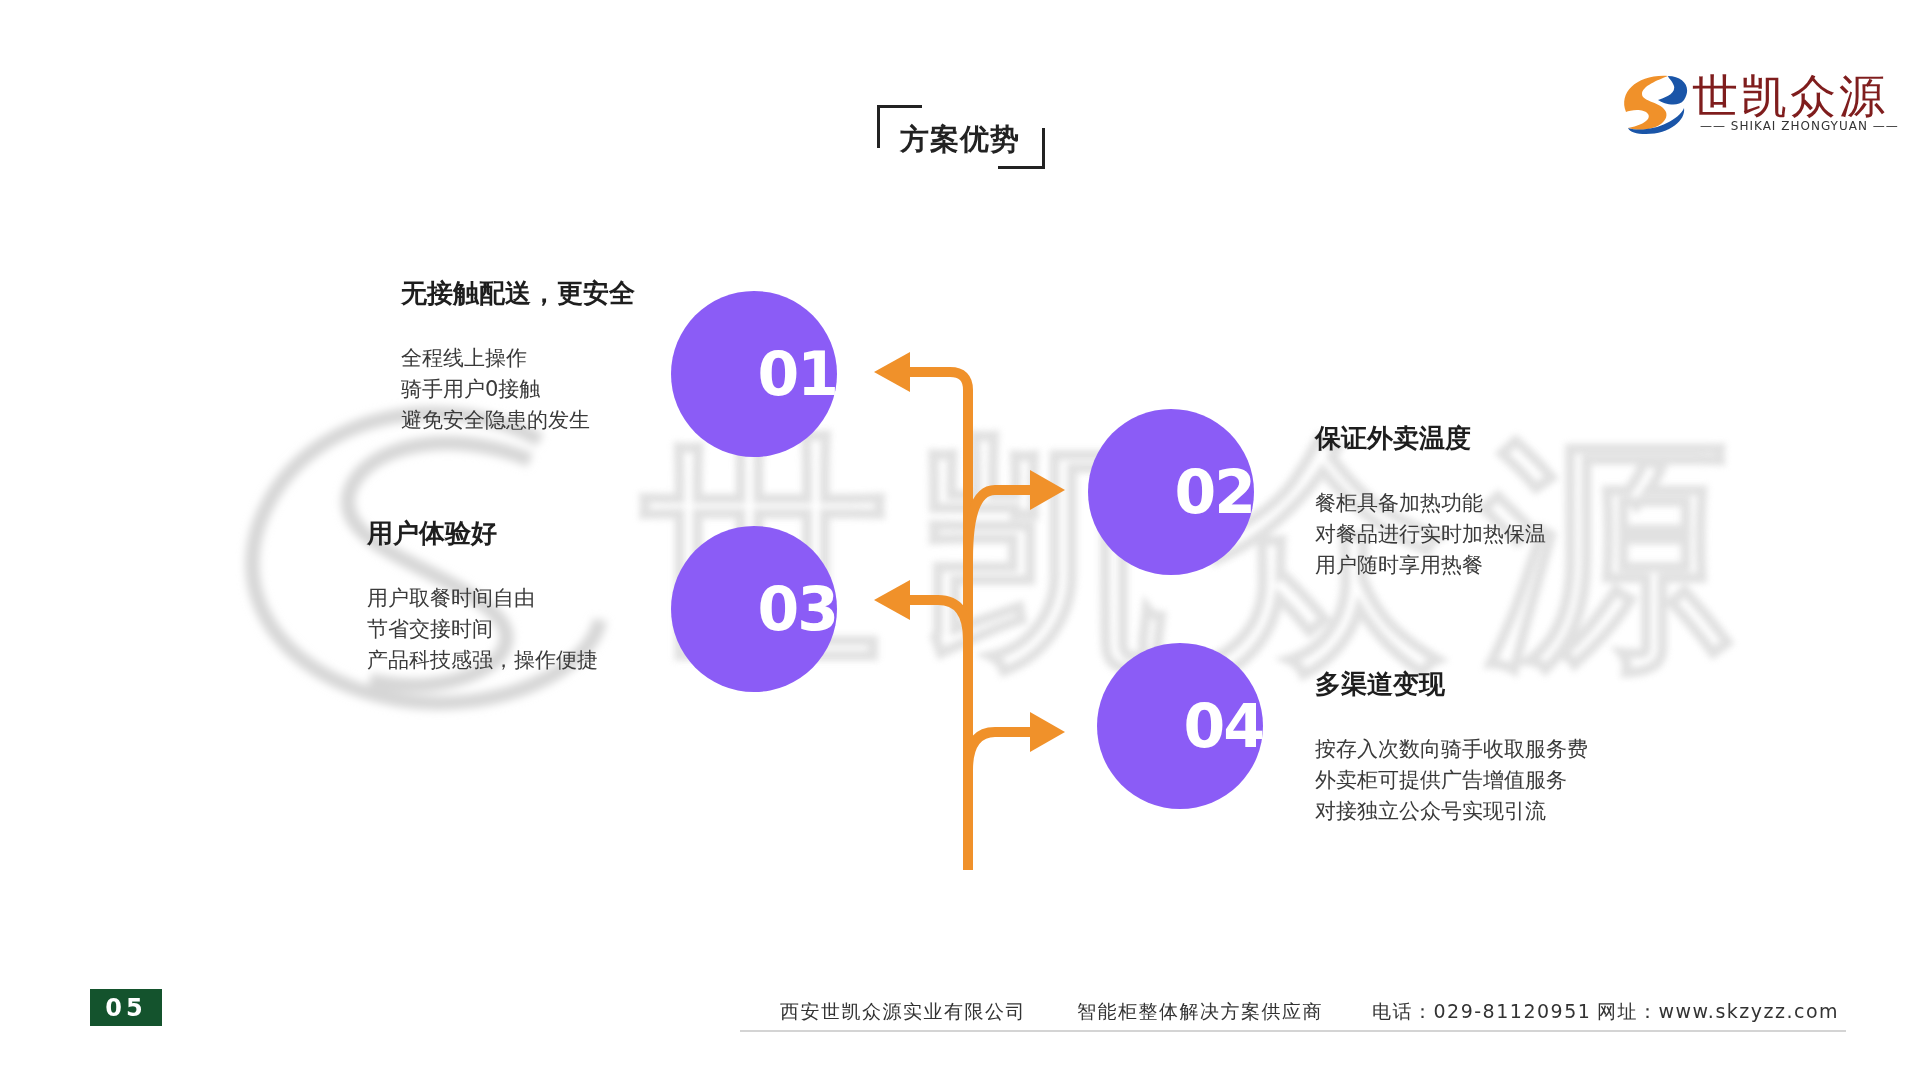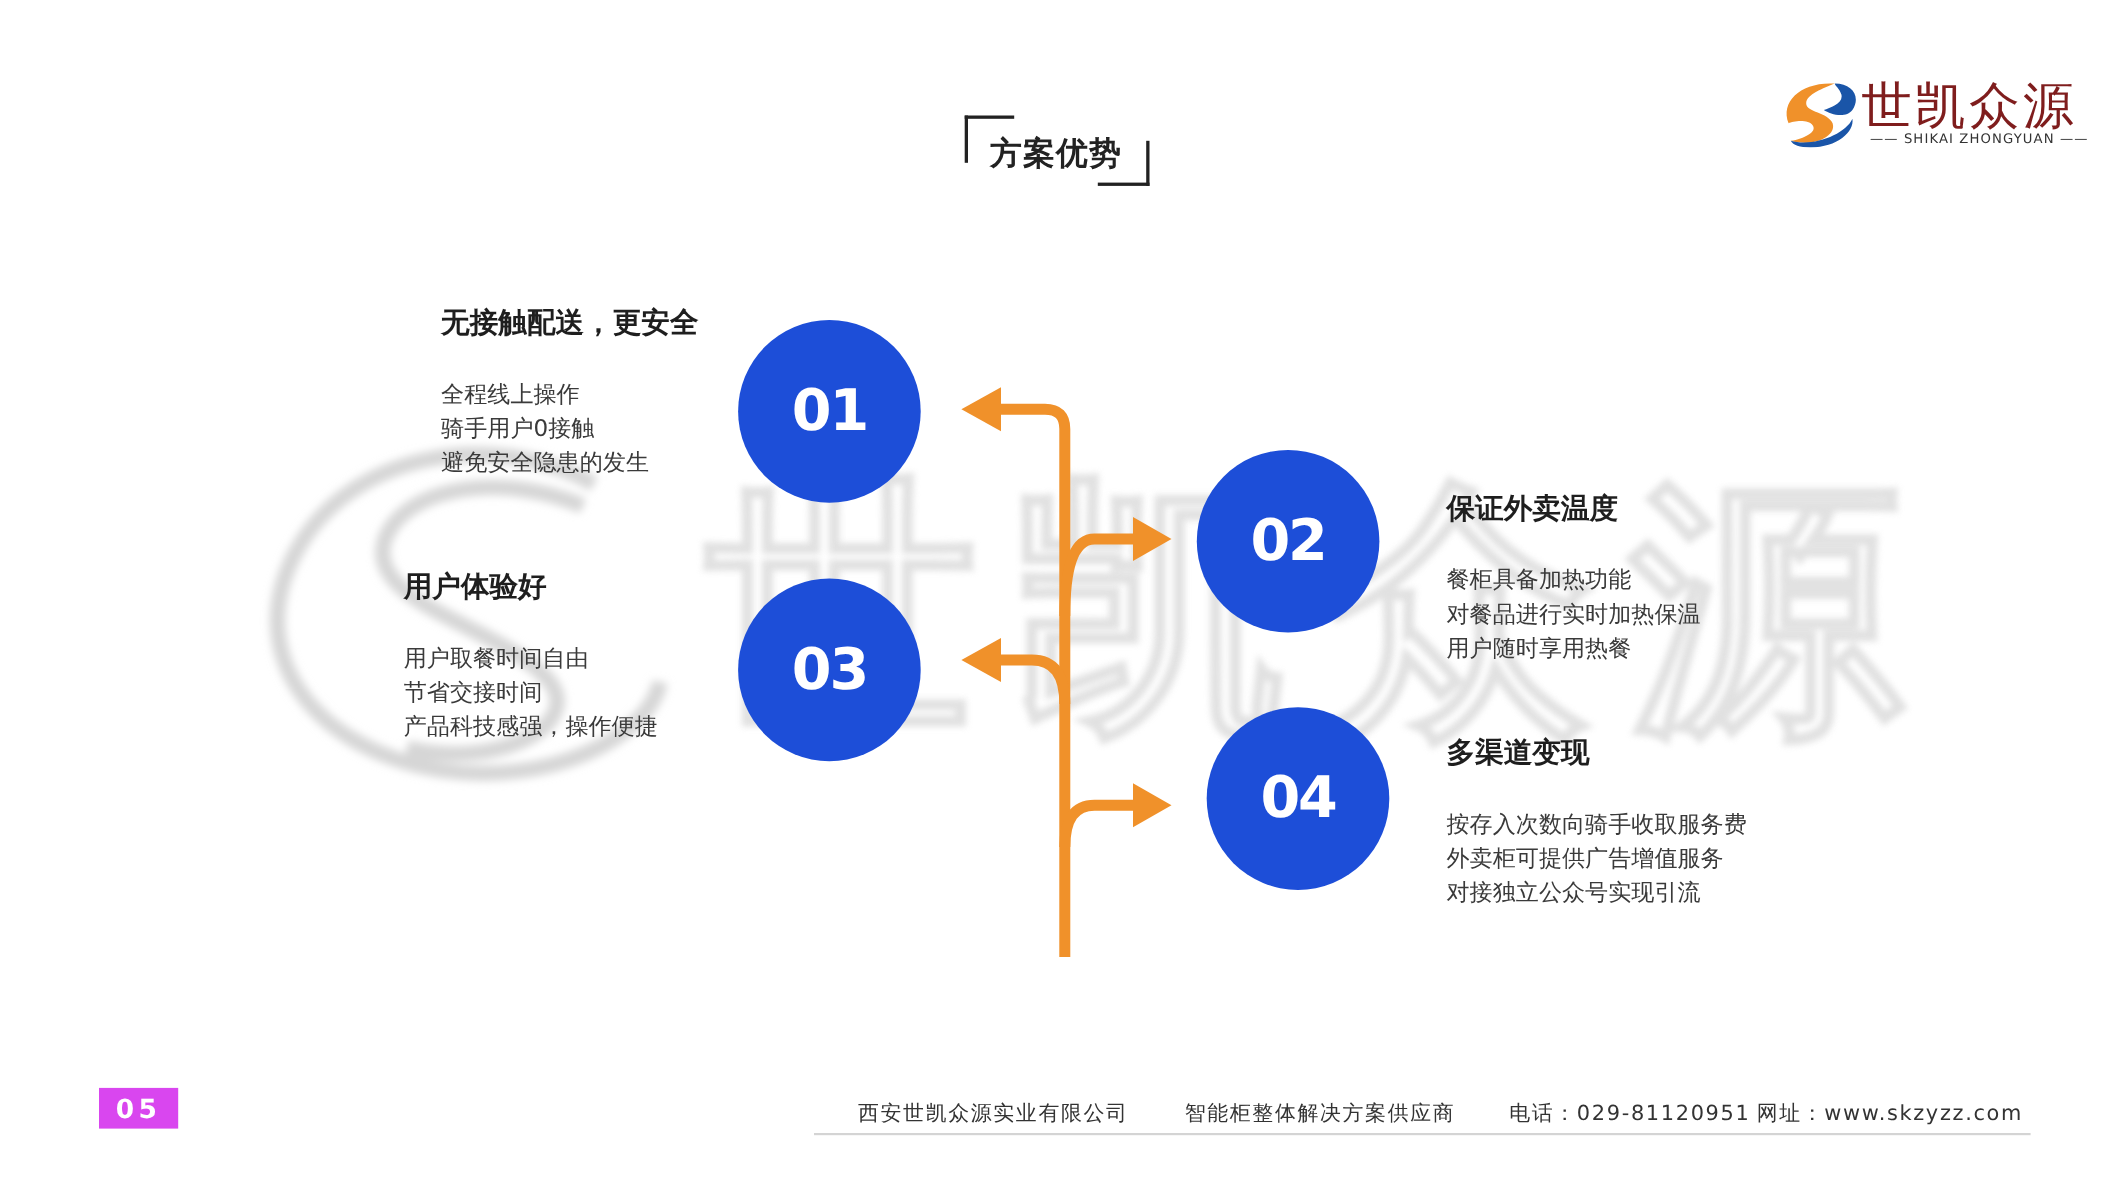--- a/index.html
+++ b/index.html
@@ -11,28 +11,28 @@
   .wm-text { left:640px; top:430px; font-size:250px; font-weight:300; color:transparent;
              -webkit-text-stroke:10px #dcdcdc; letter-spacing:30px; filter:blur(3px); opacity:.85;
              white-space:nowrap; line-height:1; }
   
   .title-bracket-tl { left:877px; top:105px; width:42px; height:40px; border-left:3px solid #222; border-top:3px solid #222; }
   .title-bracket-br { left:998px; top:128px; width:44px; height:38px; border-right:3px solid #222; border-bottom:3px solid #222; }
   .title { left:900px; top:120px; font-size:29px; font-weight:bold; color:#222; letter-spacing:1px; }
   .logo-text { left:1692px; top:66px; font-size:46px; color:#7f1d1d; letter-spacing:3px; font-weight:300; }
   .logo-sub { left:1700px; top:119px; font-size:12px; color:#333; letter-spacing:1px; white-space:nowrap; }
   
-  .circle { width:166px; height:166px; border-radius:50%; background:#1d4ed8; color:#fff;
-            display:flex; align-items:center; justify-content:center;
-            font-family:"DejaVu Sans",sans-serif; font-weight:bold; font-size:52px; letter-spacing:-2px; }
+  .circle { width:166px; height:166px; border-radius:50%; background:#8b5cf6; color:#fff;
+            display:flex; align-items:center; justify-content:flex-end;
+            font-family:"DejaVu Sans",sans-serif; font-weight:bold; font-size:60px; letter-spacing:-2px; }
   
   .block-h { font-size:26px; font-weight:bold; color:#1e1e1e; white-space:nowrap; }
   .block-line { font-size:21px; color:#3a3a3a; white-space:nowrap; line-height:31px; }
   
-  .page-badge { left:90px; top:989px; width:72px; height:37px; background:#d946ef; color:#fff;
+  .page-badge { left:90px; top:989px; width:72px; height:37px; background:#14532d; color:#fff;
                 font-weight:bold; font-size:24px; display:flex; align-items:center; justify-content:center;
                 letter-spacing:4px; }
   .footer-text { top:999px; font-size:19px; color:#333; white-space:nowrap; letter-spacing:1.5px; }
   .footer-line { left:740px; top:1030px; width:1106px; height:2px; background:#d4d4d4; }
 </style>
 </head>
 <body>
 
 <svg class="abs wm-logo" viewBox="0 0 420 340">
   <defs>
@@ -97,21 +97,21 @@
 </div>
 
 <div class="abs" style="left:367px;top:516px;">
   <div class="block-h">用户体验好</div>
   <div style="height:32px"></div>
   <div class="block-line">用户取餐时间自由</div>
   <div class="block-line">节省交接时间</div>
   <div class="block-line">产品科技感强，操作便捷</div>
 </div>
 
-<div class="abs" style="left:1315px;top:421px;margin-top:24px;">
+<div class="abs" style="left:1315px;top:421px;">
   <div class="block-h">保证外卖温度</div>
   <div style="height:32px"></div>
   <div class="block-line">餐柜具备加热功能</div>
   <div class="block-line">对餐品进行实时加热保温</div>
   <div class="block-line">用户随时享用热餐</div>
 </div>
 
 <div class="abs" style="left:1315px;top:655px;margin-top:12px;">
   <div class="block-h">多渠道变现</div>
   <div style="height:32px"></div>

